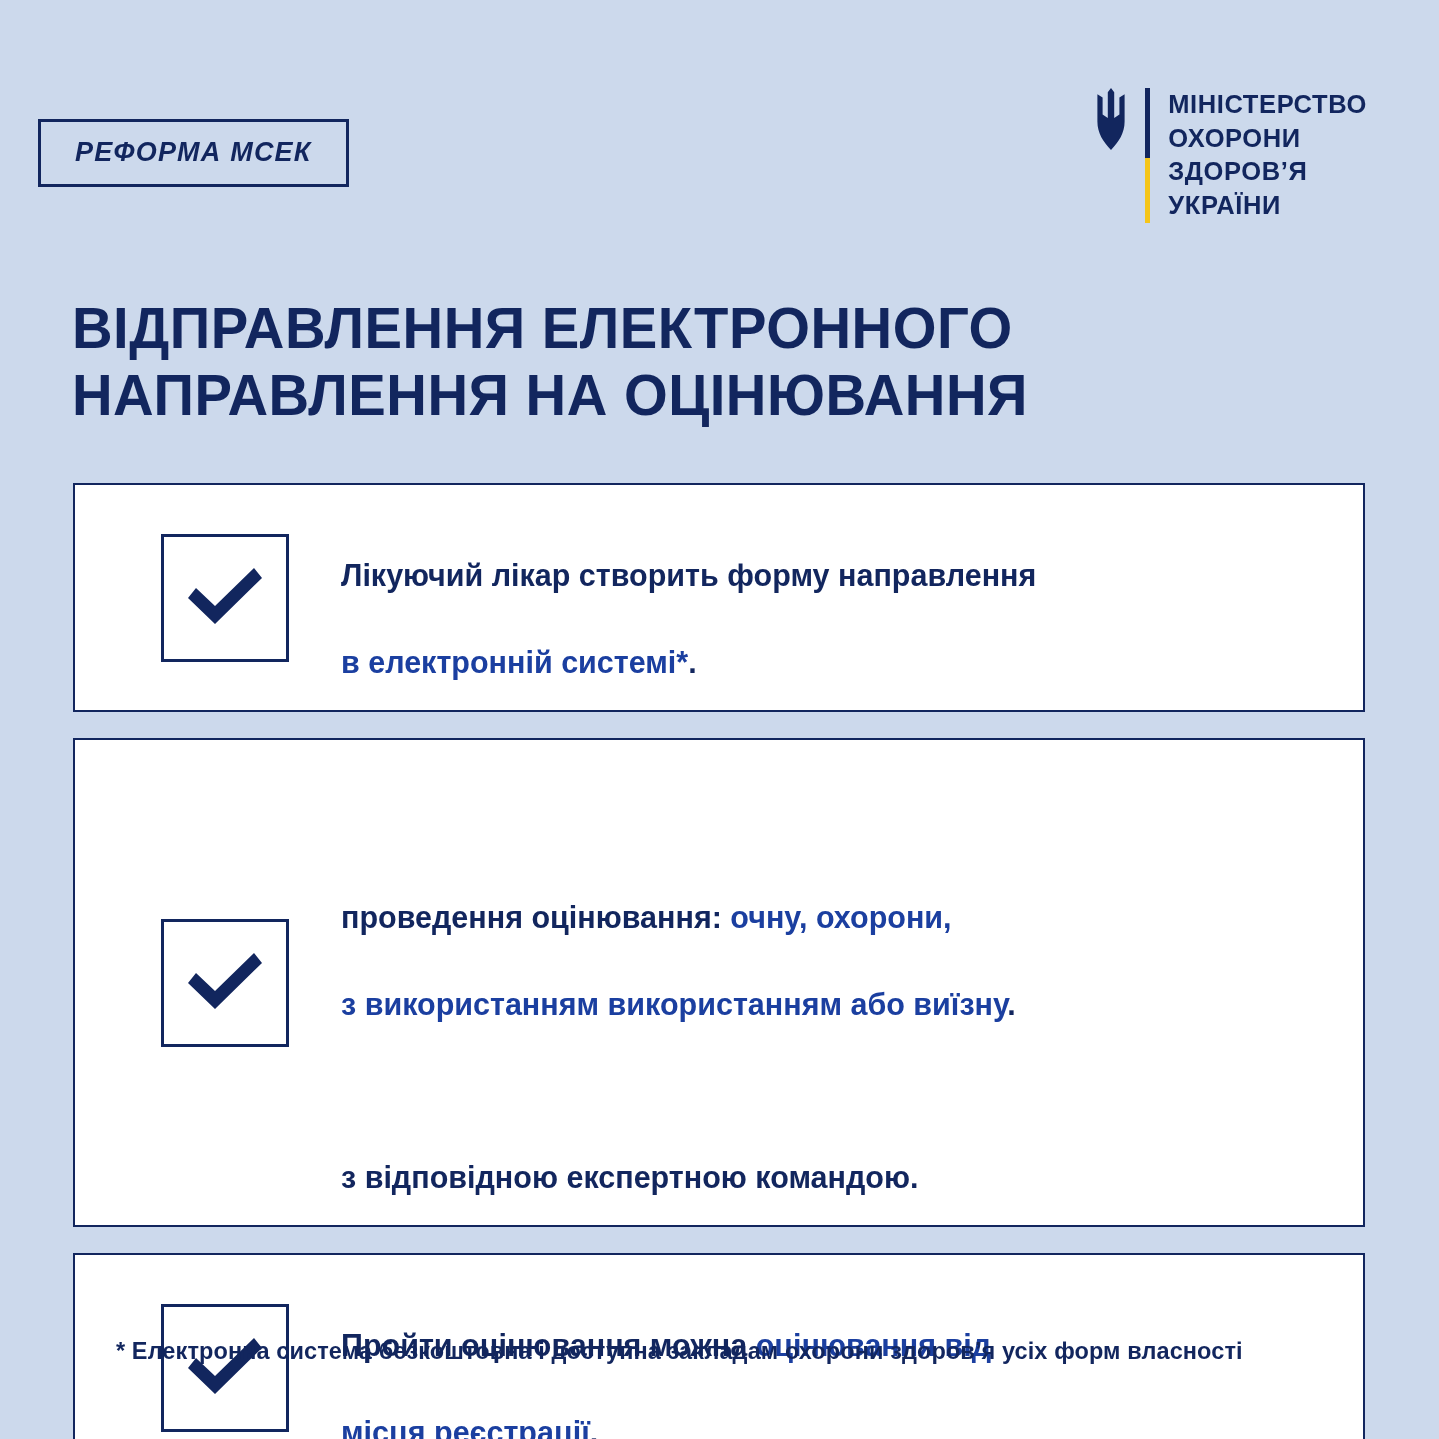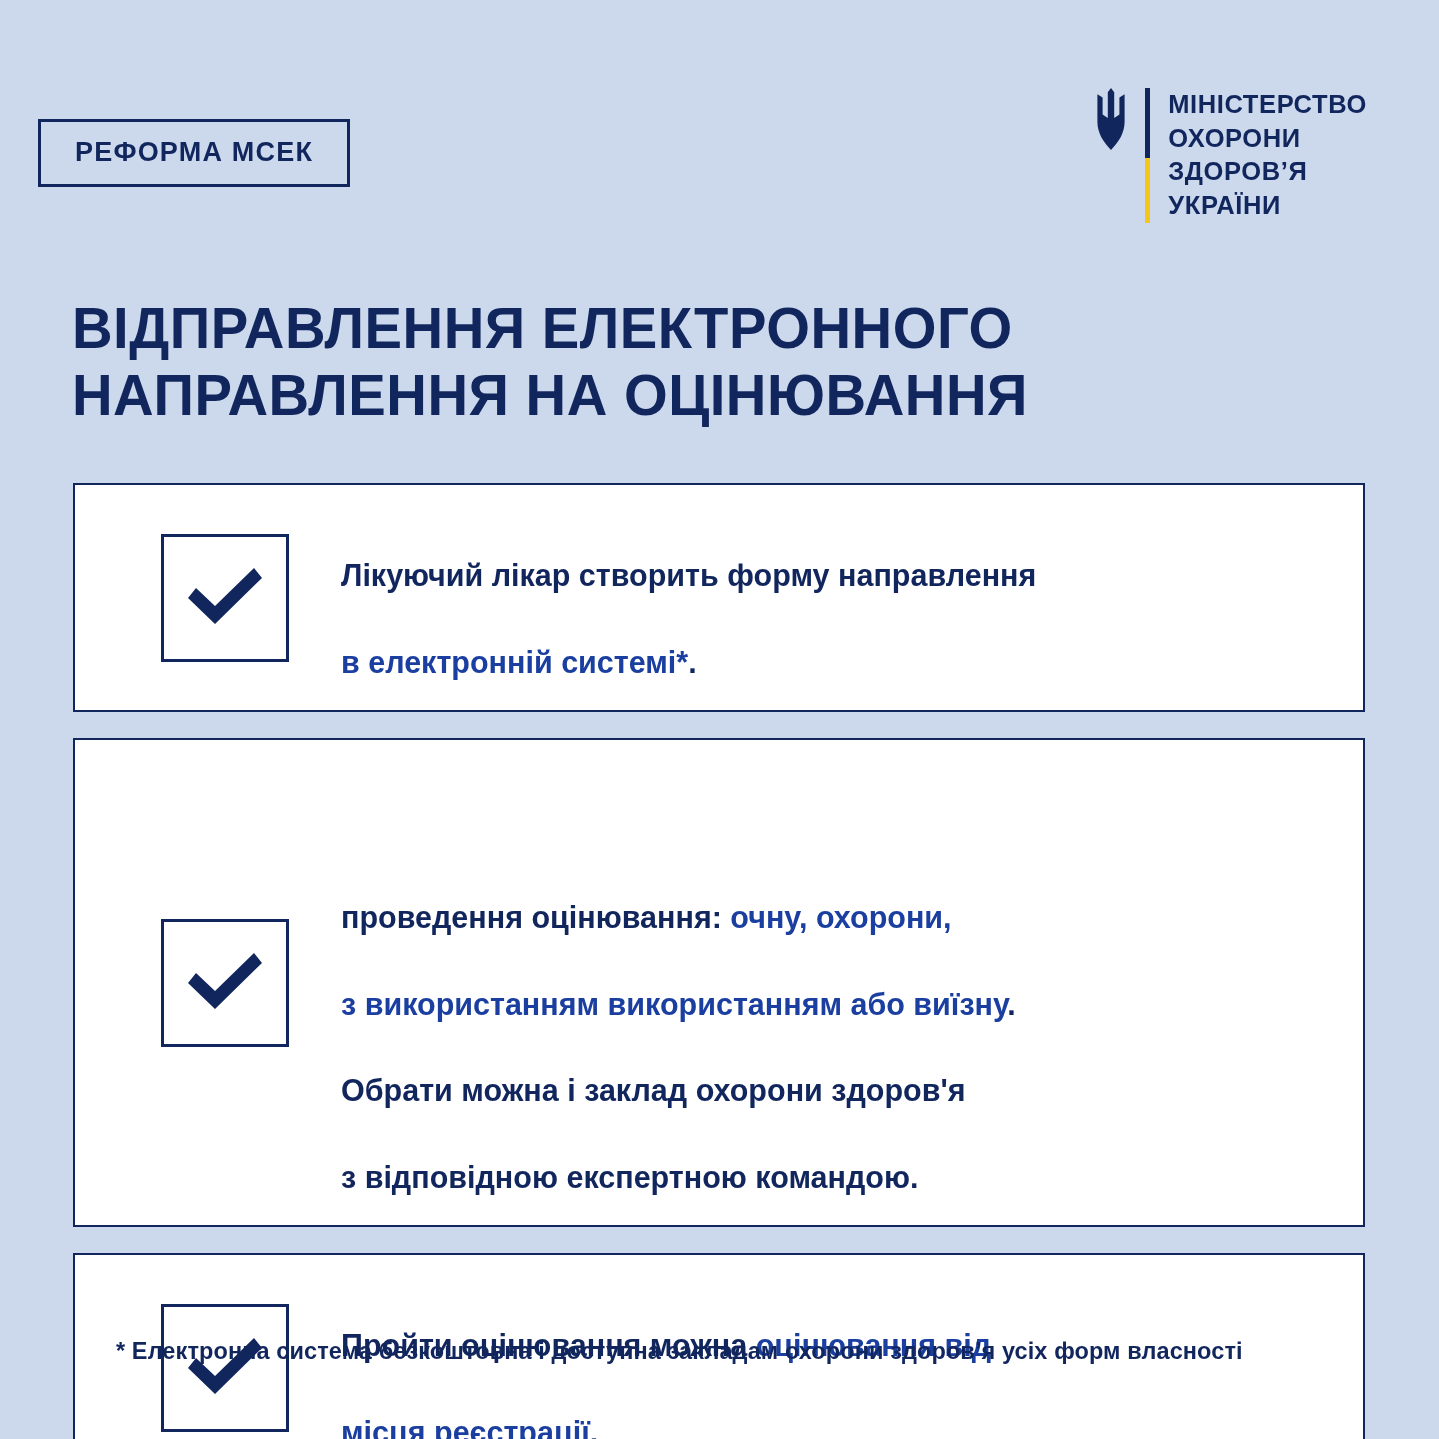--- a/index.html
+++ b/index.html
@@ -28,20 +28,21 @@
     position: absolute;
     left: 38px;
     top: 119px;
     border: 3px solid #12265e;
     padding: 17px 34px 18px 34px;
     font-size: 27px;
     font-weight: bold;
     letter-spacing: 1.2px;
     color: #12265e;
     line-height: 1;
+    font-style: italic;
   }
 
   .logo {
     position: absolute;
     right: 72px;
     top: 88px;
     display: flex;
     align-items: flex-start;
   }
   .logo-emblem {
@@ -177,21 +178,21 @@
     <div class="card card-2">
       <div class="check-box">
         <svg viewBox="0 0 86 72" aria-hidden="true">
           <path fill="#12265e" d="M6 36 L14 26 L33 44 L72 6 L80 16 L33 62 Z"></path>
         </svg>
       </div>
       <div class="card-text">
         <br>
         <span>проведення оцінювання: </span><span class="hl">очну, охорони,</span><br>
         <span class="hl">з використанням використанням або виїзну</span><span>.</span><br>
-        <span>Обрати можна і заклад охорони здоров'я</span><br>
+        <br>
         <span>з відповідною експертною командою.</span>
       </div>
     </div>
 
     <div class="card card-3">
       <div class="check-box">
         <svg viewBox="0 0 86 72" aria-hidden="true">
           <path fill="#12265e" d="M6 36 L14 26 L33 44 L72 6 L80 16 L33 62 Z"></path>
         </svg>
       </div>

